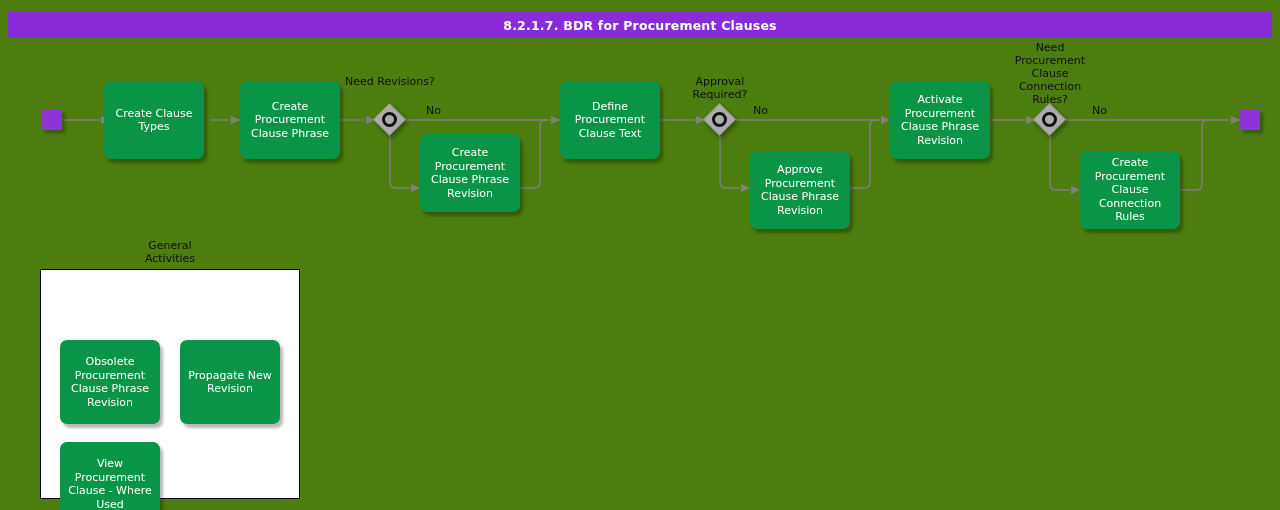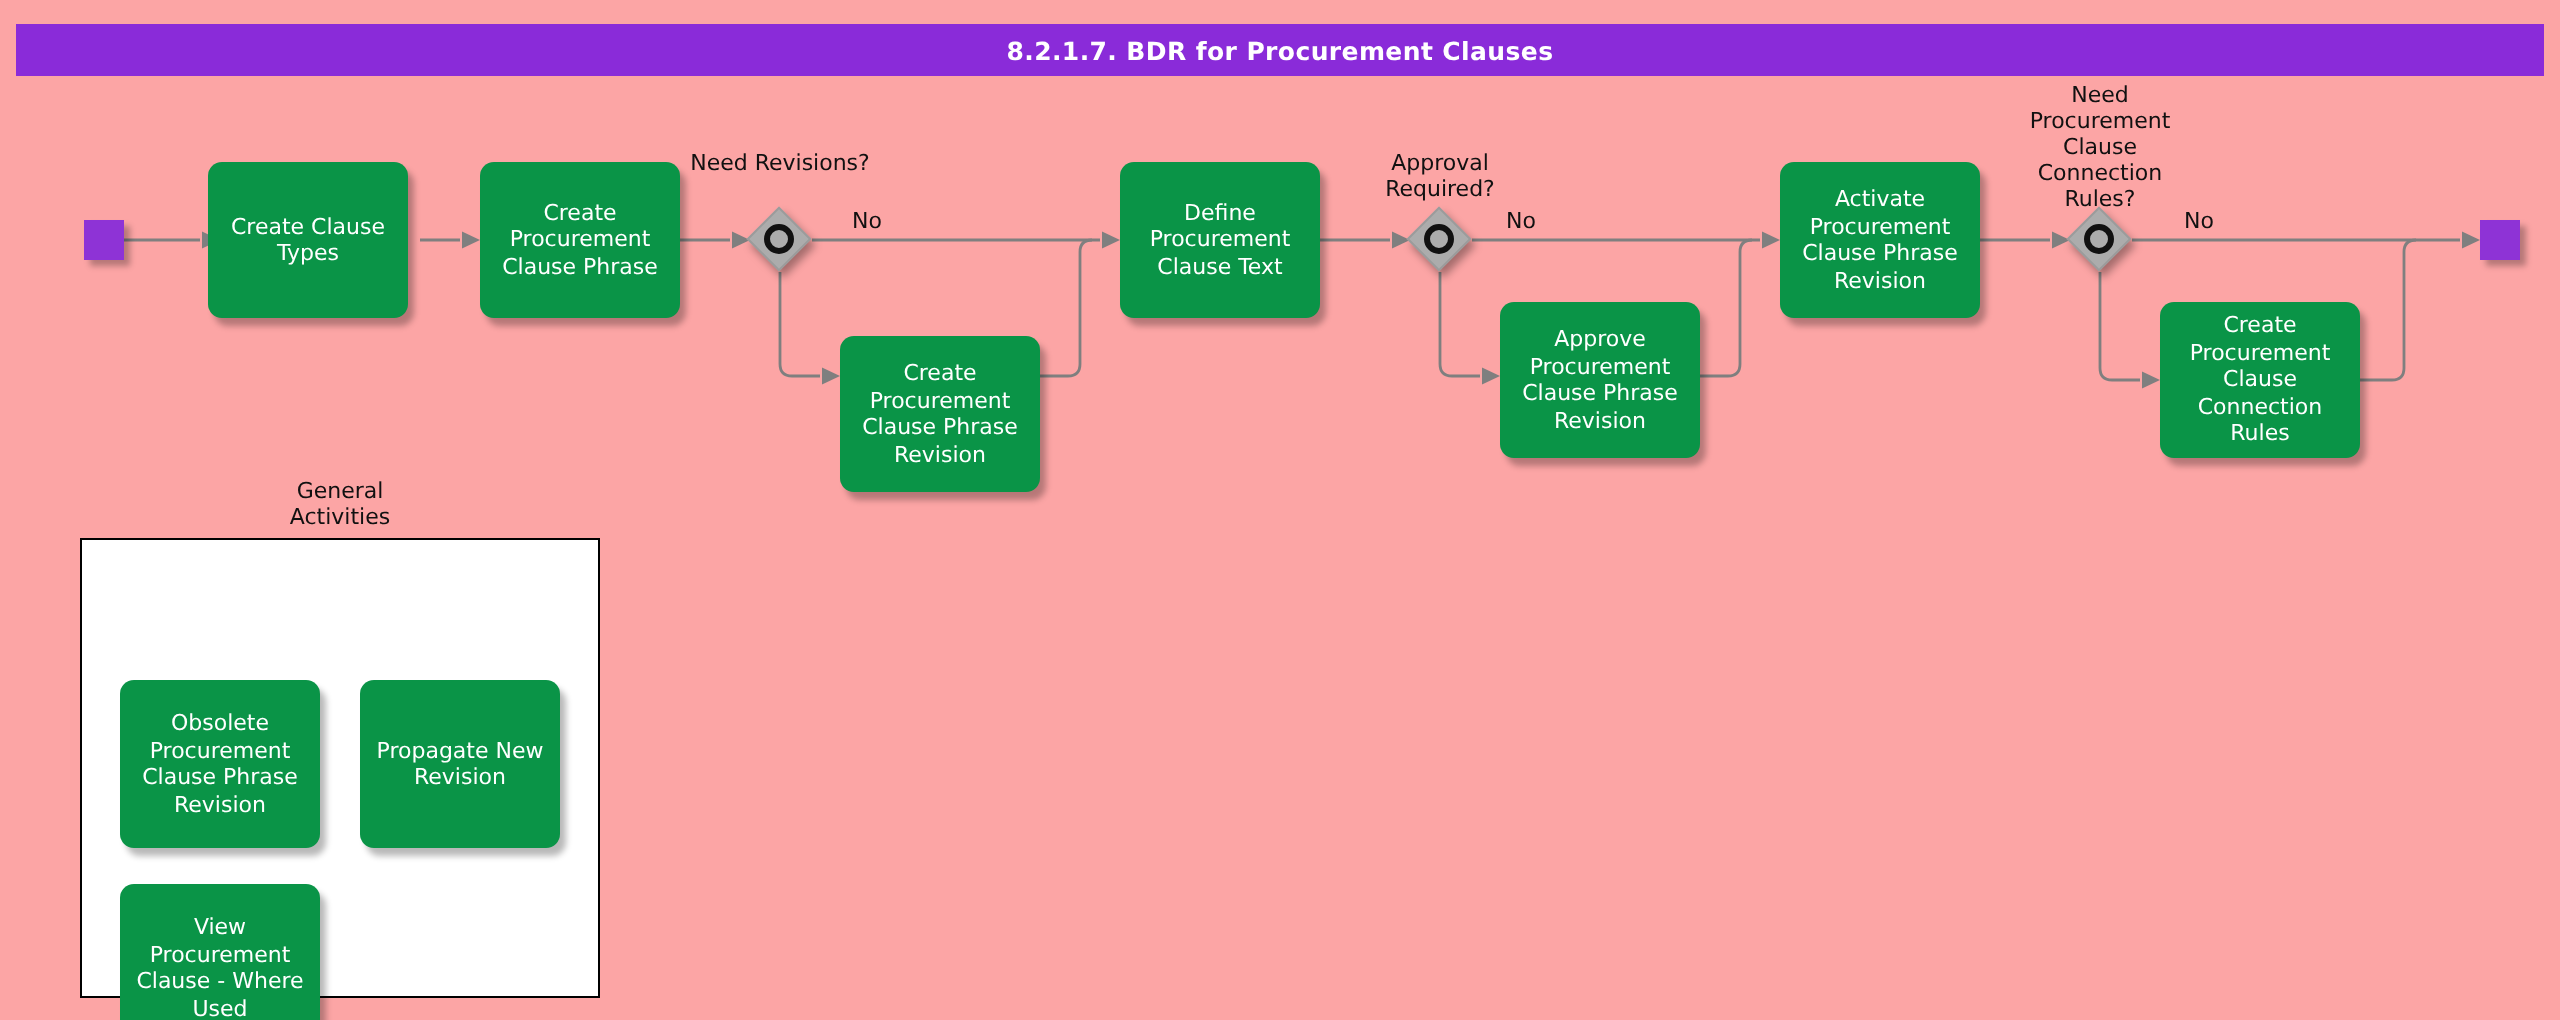--- a/index.html
+++ b/index.html
@@ -1,21 +1,21 @@
 <!DOCTYPE html>
 <html style="--activity_green: #0A9447; --title_purple: #8A2BD9; --terminator_purple: #8E33D6; --connector_gray: #7F7F7F;"><head>
 <meta charset="utf-8">
 <style>
   html,body{margin:0;padding:0;background:#ffffff;}
   body{
     width:1280px;height:510px;overflow:hidden;
     font-family:"DejaVu Sans","Liberation Sans",sans-serif;
     -webkit-font-smoothing:antialiased;
   }
-  #canvas{position:relative;width:1280px;height:510px;background:#fca5a5;}
+  #canvas{position:relative;width:1280px;height:510px;background:#4d7c0f;}
 
   
   .title-bar{
     position:absolute;left:8px;top:12px;width:1264px;height:26px;
     background:var(--title_purple,#8A2BD9);
     display:flex;align-items:center;justify-content:center;
     color:#ffffff;font-size:12.5px;font-weight:bold;letter-spacing:.2px;
   }
 
   
@@ -108,21 +108,21 @@
   </svg>
 
   <div class="terminator" style="left:42px;top:110px"></div>
   <div class="terminator" style="left:1240px;top:110px"></div>
 
   <div class="activity" style="left:104px;top:81px">Create Clause Types</div>
   <div class="activity" style="left:560px;top:81px">Define Procurement Clause Text</div>
   <div class="activity" style="left:240px;top:81px">Create Procurement Clause Phrase</div>
   <div class="activity" style="left:890px;top:81px">Activate Procurement Clause Phrase Revision</div>
 
-  <div class="activity" style="left:420px;top:168px">Create Procurement Clause Phrase Revision</div>
+  <div class="activity" style="left:420px;top:134px">Create Procurement Clause Phrase Revision</div>
   <div class="activity" style="left:750px;top:151px">Approve Procurement Clause Phrase Revision</div>
   <div class="activity" style="left:1080px;top:151px">Create Procurement Clause Connection Rules</div>
 
   <div class="decision" style="left:378px;top:108px">
     <div class="diamond">
       <div class="ring"></div>
     </div>
   </div>
   <div class="decision" style="left:708px;top:108px">
     <div class="diamond">

